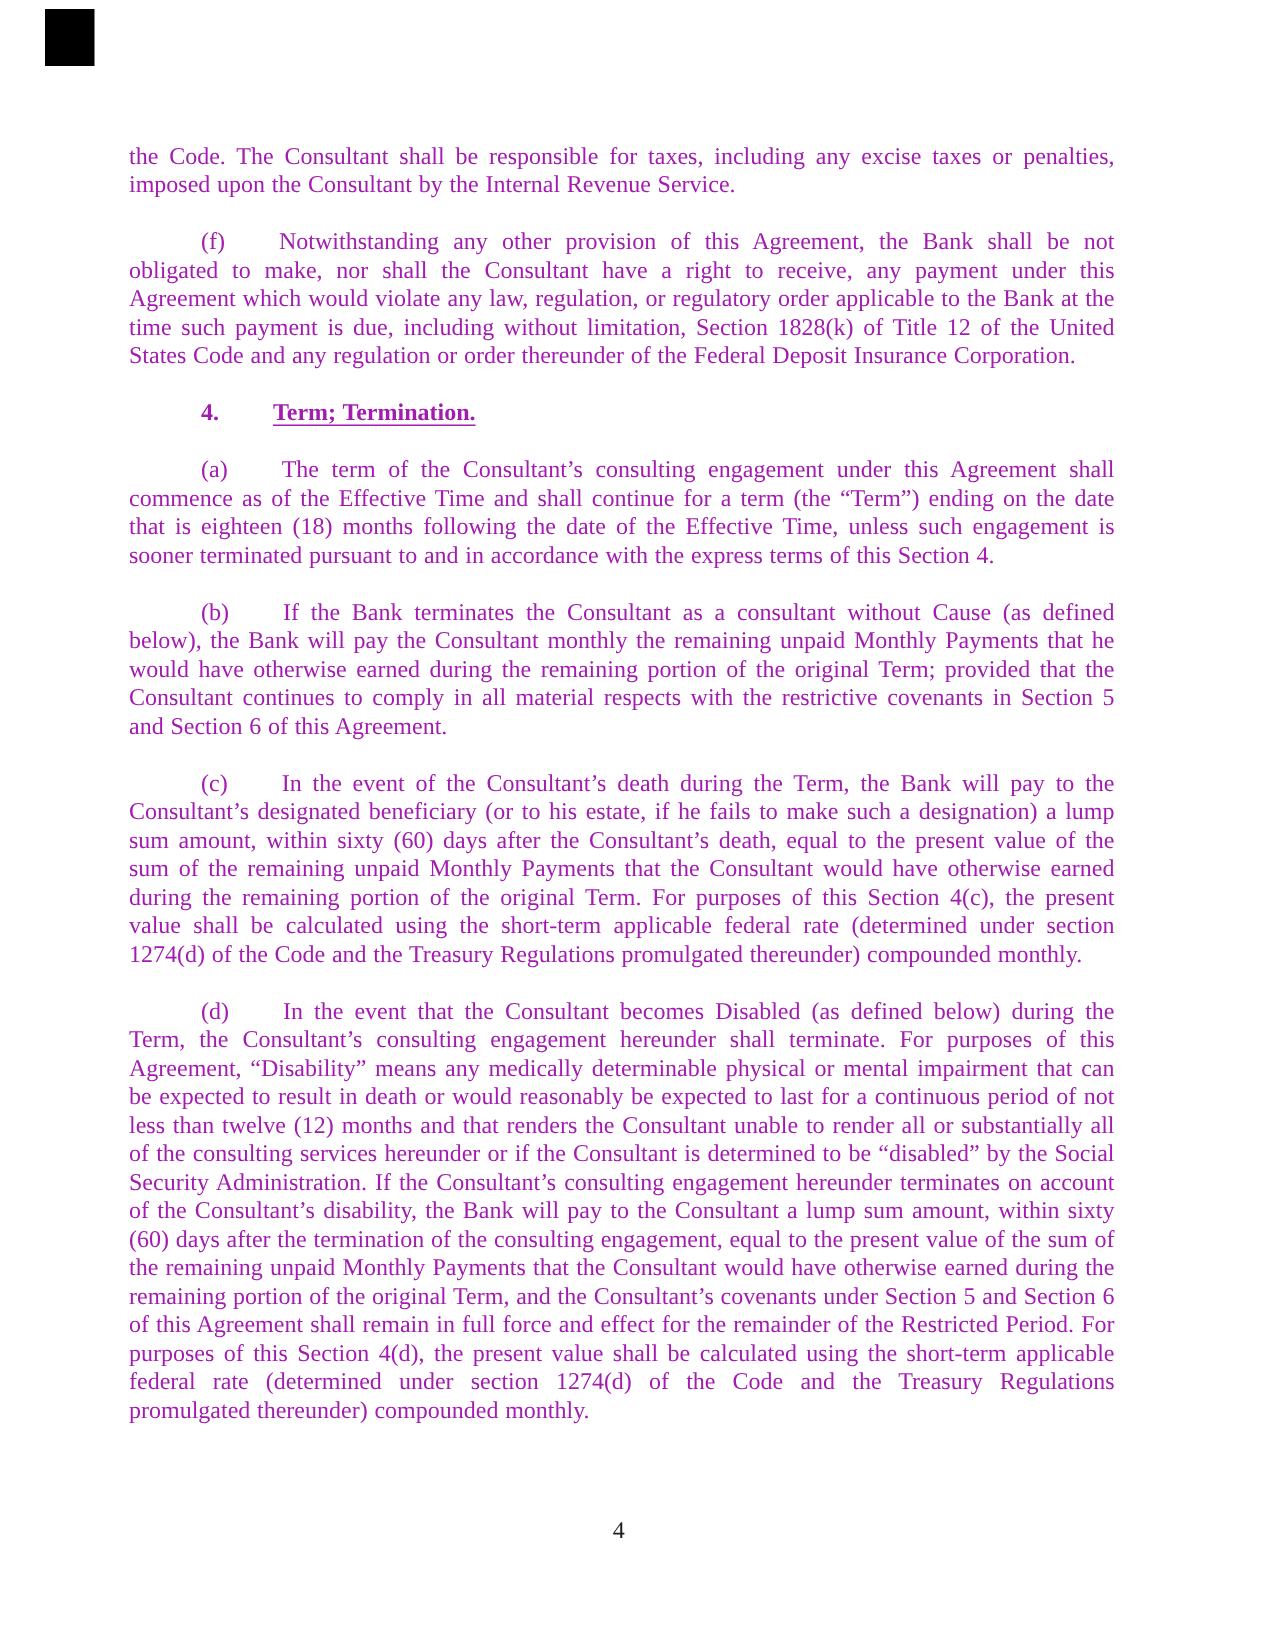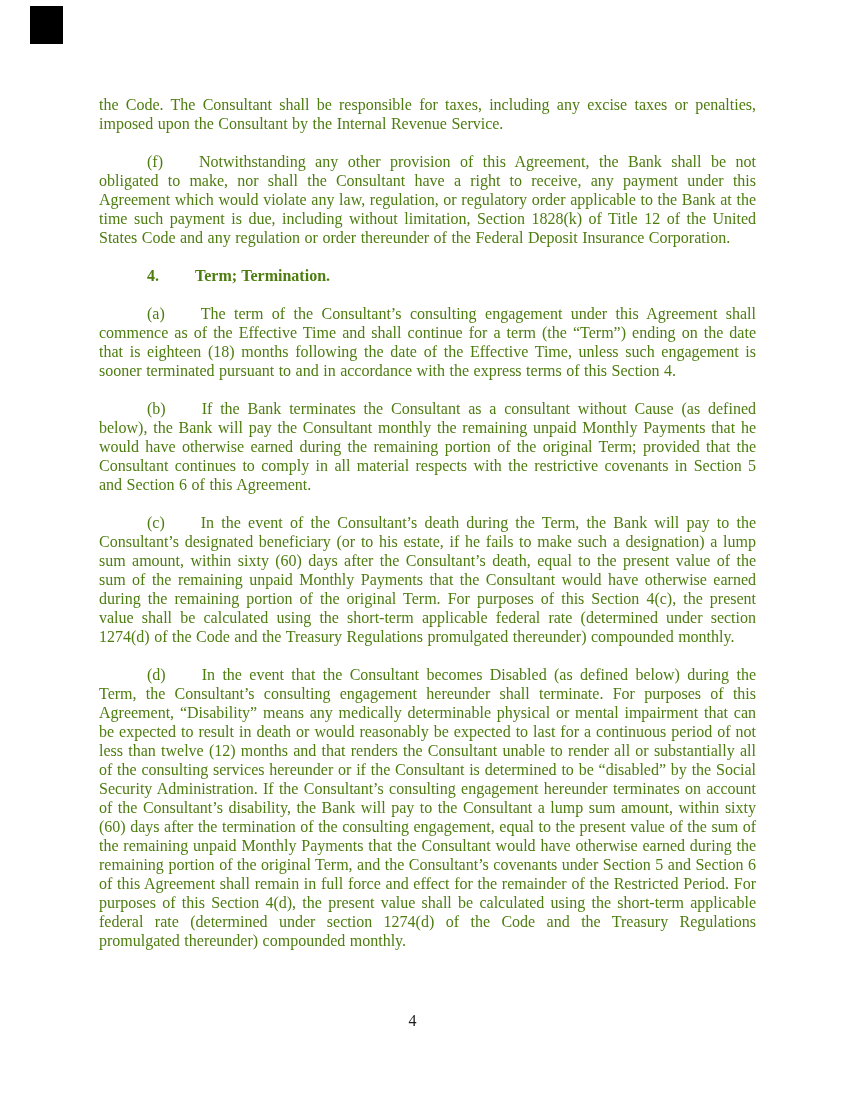--- a/index.html
+++ b/index.html
@@ -19,27 +19,27 @@
   .scan-mark {
     position: absolute;
     left: 30px;
     top: 6px;
     width: 33px;
     height: 38px;
     background: #000000;
   }
   .doc {
     position: absolute;
-    left: 99px;
+    left: 86px;
     top: 95px;
     width: 657px;
     text-align: justify;
     font-size: 16px;
     line-height: 19px;
-    color: #4d7c0f;
+    color: #a21caf;
     word-spacing: 0.5px;
   }
   .para {
     margin: 0 0 19px 0;
     padding: 0;
   }
   .para.indented,
   .para.heading {
     text-indent: 48px;
   }
@@ -47,20 +47,21 @@
     font-weight: bold;
   }
   .tab {
     display: inline-block;
     width: 36px;
   }
   .run.underlined {
     text-underline-offset: 2px;
   }
   .heading .run {
+    text-decoration: underline;
     text-underline-offset: 3px;
   }
   .footer {
     position: absolute;
     left: 0;
     right: 0;
     top: 1012px;
     text-align: center;
     padding-right: 24px;
     font-size: 16px;

